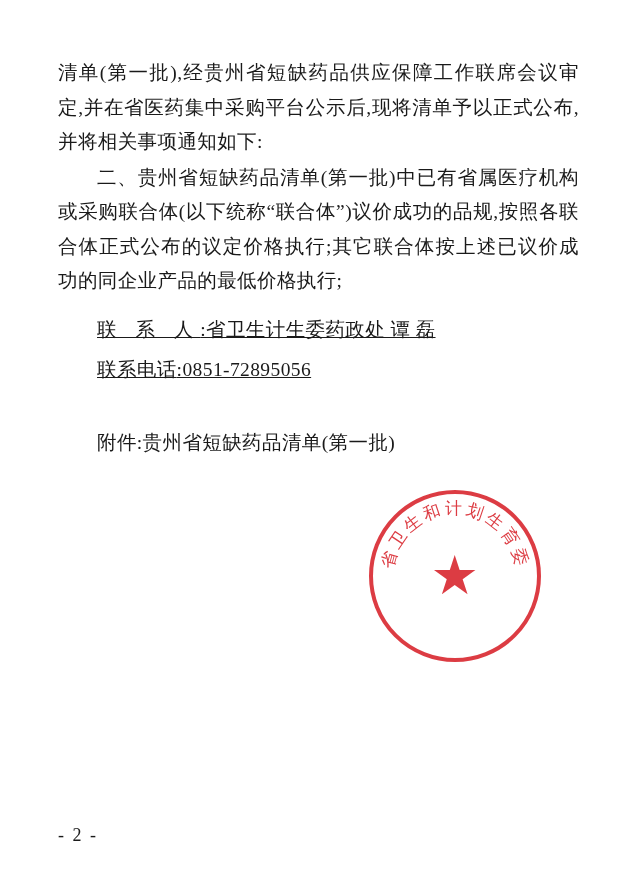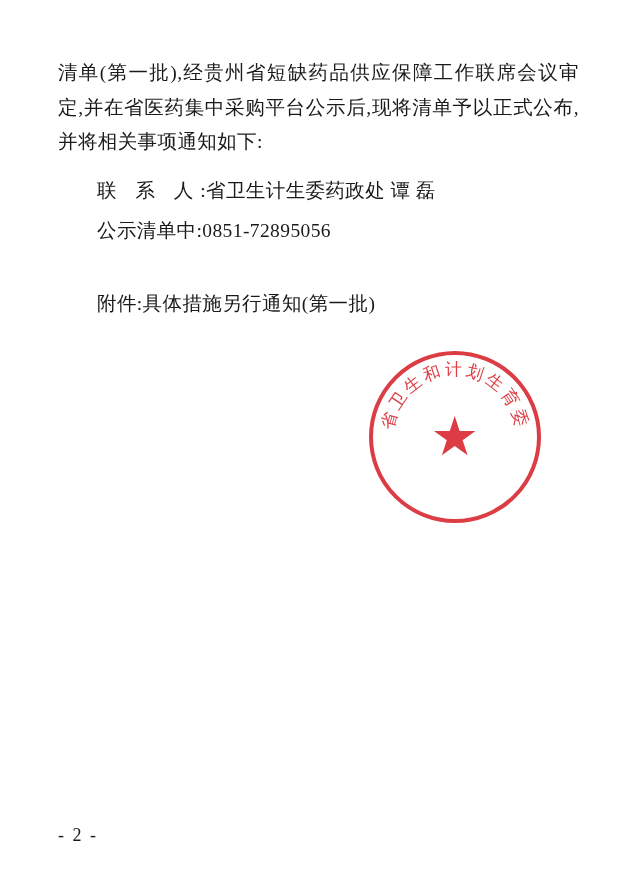--- a/index.html
+++ b/index.html
@@ -31,20 +31,21 @@
   .para {
     margin: 0 0 1px 0;
     text-align: justify;
     text-justify: inter-ideograph;
   }
   .indent {
     text-indent: 39px;
   }
   .contact-block {
     margin-top: 14px;
+    text-decoration: underline;
   }
   .contact-line {
     text-indent: 39px;
     margin: 0 0 6px 0;
   }
   .spaced-label {
     letter-spacing: 7px;
   }
   .attachment {
     text-indent: 39px;
@@ -104,32 +105,33 @@
 </head>
 <body>
 
 <div class="page">
 
   <div class="doc-body">
 
     <p class="para">清单(第一批),经贵州省短缺药品供应保障工作联席会议审定,并在省医药集中采购平台公示后,现将清单予以正式公布,并将相关事项通知如下:</p>
 
 
+    <p class="para indent">二、贵州省短缺药品清单(第一批)中已有省属医疗机构或采购联合体(以下统称“联合体”)议价成功的品规,按照各联合体正式公布的议定价格执行;其它联合体按上述已议价成功的同企业产品的最低价格执行;</p>
 
 
     <div class="contact-block">
       <p class="contact-line">
         <span class="spaced-label">联 系 人</span><span>:省卫生计生委药政处  谭 磊</span>
       </p>
       <p class="contact-line">
-        <span>公示清单中</span><span>:0851-72895056</span>
+        <span>联系电话</span><span>:0851-72895056</span>
       </p>
     </div>
 
-    <p class="attachment">附件:具体措施另行通知(第一批)</p>
+    <p class="attachment">附件:贵州省短缺药品清单(第一批)</p>
 
     <div class="sign-area">
 
       <div class="seal">
         <div class="seal-inner">
           <svg class="seal-text-svg" width="164" height="164" viewBox="0 0 164 164">
             <defs>
               <path id="sealArc" d="M 20,82 A 62,62 0 1 1 144,82" fill="none"></path>
             </defs>
             <text fill="#d8222a" font-size="17" font-family="Liberation Serif, serif" letter-spacing="3.2">

